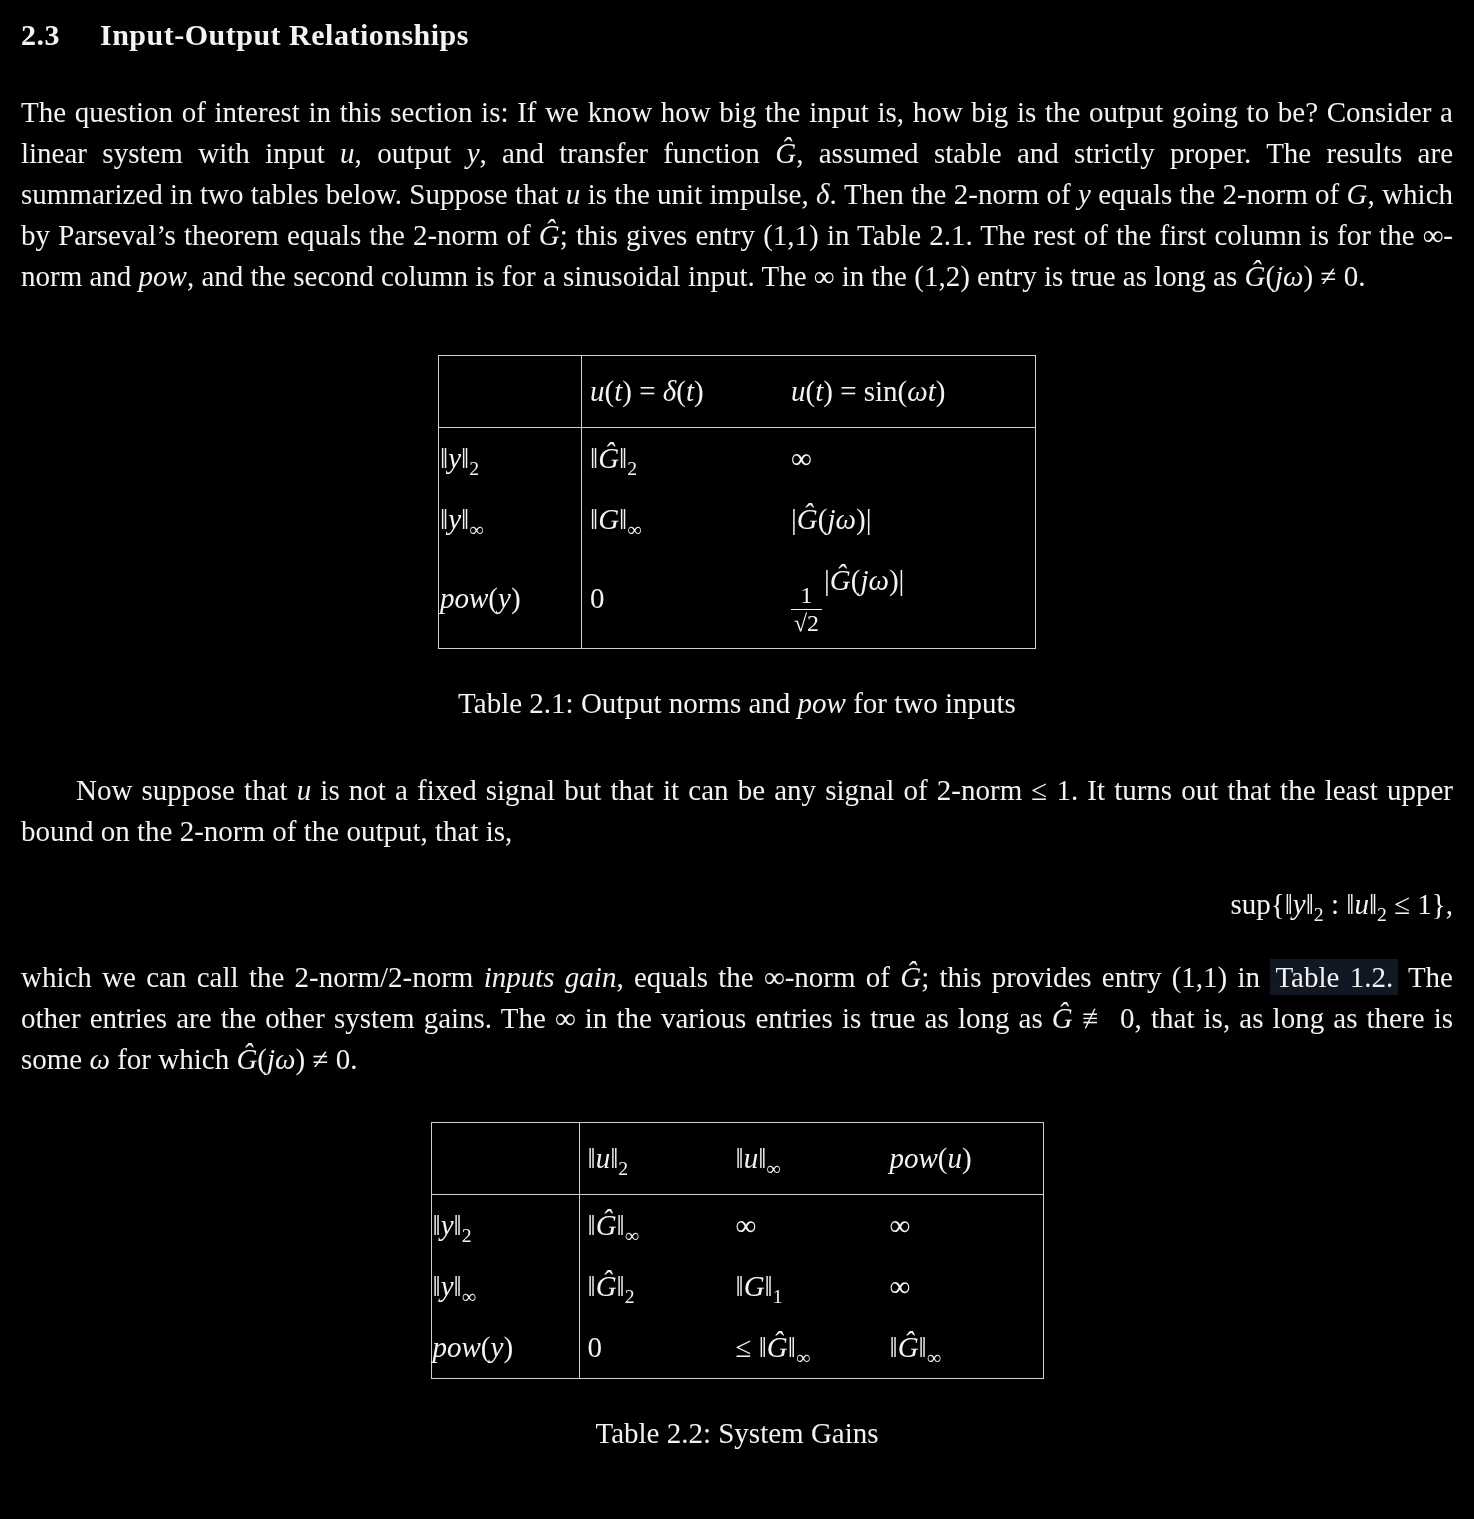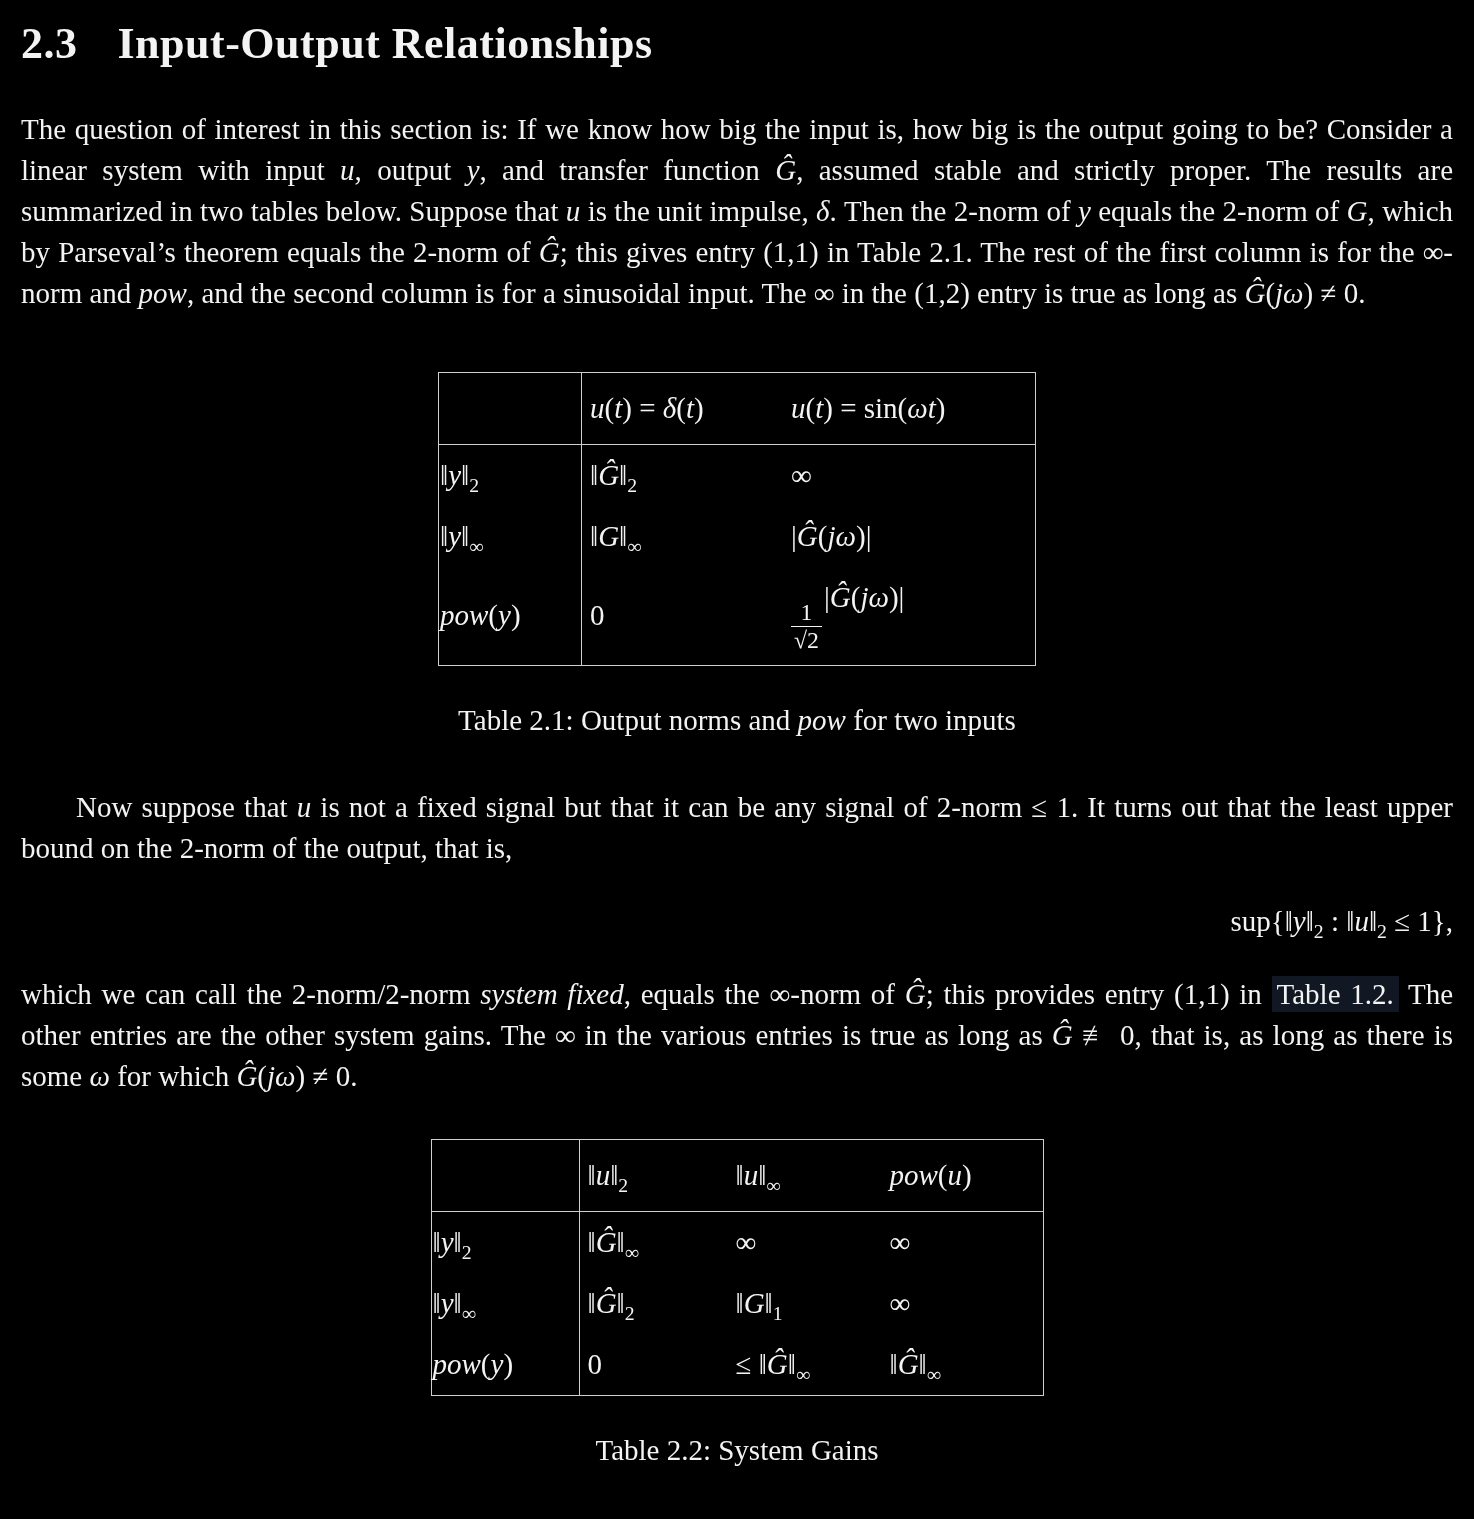--- a/index.html
+++ b/index.html
@@ -13,21 +13,21 @@
     width:1474px;height:1519px;
     background:var(--bg);
     color:var(--text);
     font-family:"Liberation Serif","DejaVu Serif",serif;
     overflow:hidden;
     box-sizing:border-box;
     padding:14px 21px 0 21px;
   }
   h1{
     margin:4px 0 0 0;
-    font-size:44px;
+    font-size:30px;
     font-weight:bold;
     letter-spacing:0.5px;
   }
   h1 .secnum{margin-right:40px;}
   p{
     margin:0;
     font-size:29px;
     line-height:41px;
     text-align:justify;
   }
@@ -128,21 +128,21 @@
       </tbody>
     </table>
   </div>
 
   <p class="caption">Table 2.1: Output norms and <i>pow</i> for two inputs</p>
 
   <p class="p2">Now suppose that <i>u</i> is not a fixed signal but that it can be any signal of 2-norm ≤ 1. It turns out that the least upper bound on the 2-norm of the output, that is,</p>
 
   <p class="eq">sup{‖<i>y</i>‖<sub>2</sub> : ‖<i>u</i>‖<sub>2</sub> ≤ 1},</p>
 
-  <p class="p3">which we can call the 2-norm/2-norm <i>system fixed</i>, equals the ∞-norm of <i>Ĝ</i>; this provides entry (1,1) in <span class="hl">Table 1.2.</span> The other entries are the other system gains. The ∞ in the various entries is true as long as <i>Ĝ</i> ≢ 0, that is, as long as there is some <i>ω</i> for which <i>Ĝ</i>(<i>jω</i>) ≠ 0.</p>
+  <p class="p3">which we can call the 2-norm/2-norm <i>inputs gain</i>, equals the ∞-norm of <i>Ĝ</i>; this provides entry (1,1) in <span class="hl">Table 1.2.</span> The other entries are the other system gains. The ∞ in the various entries is true as long as <i>Ĝ</i> ≢ 0, that is, as long as there is some <i>ω</i> for which <i>Ĝ</i>(<i>jω</i>) ≠ 0.</p>
 
   <div class="tw2">
     <table class="mtable t2">
       <thead>
         <tr>
           <th class="lbl"></th>
           <th>‖<i>u</i>‖<sub>2</sub></th>
           <th>‖<i>u</i>‖<sub>∞</sub></th>
           <th><i>pow</i>(<i>u</i>)</th>
         </tr>

